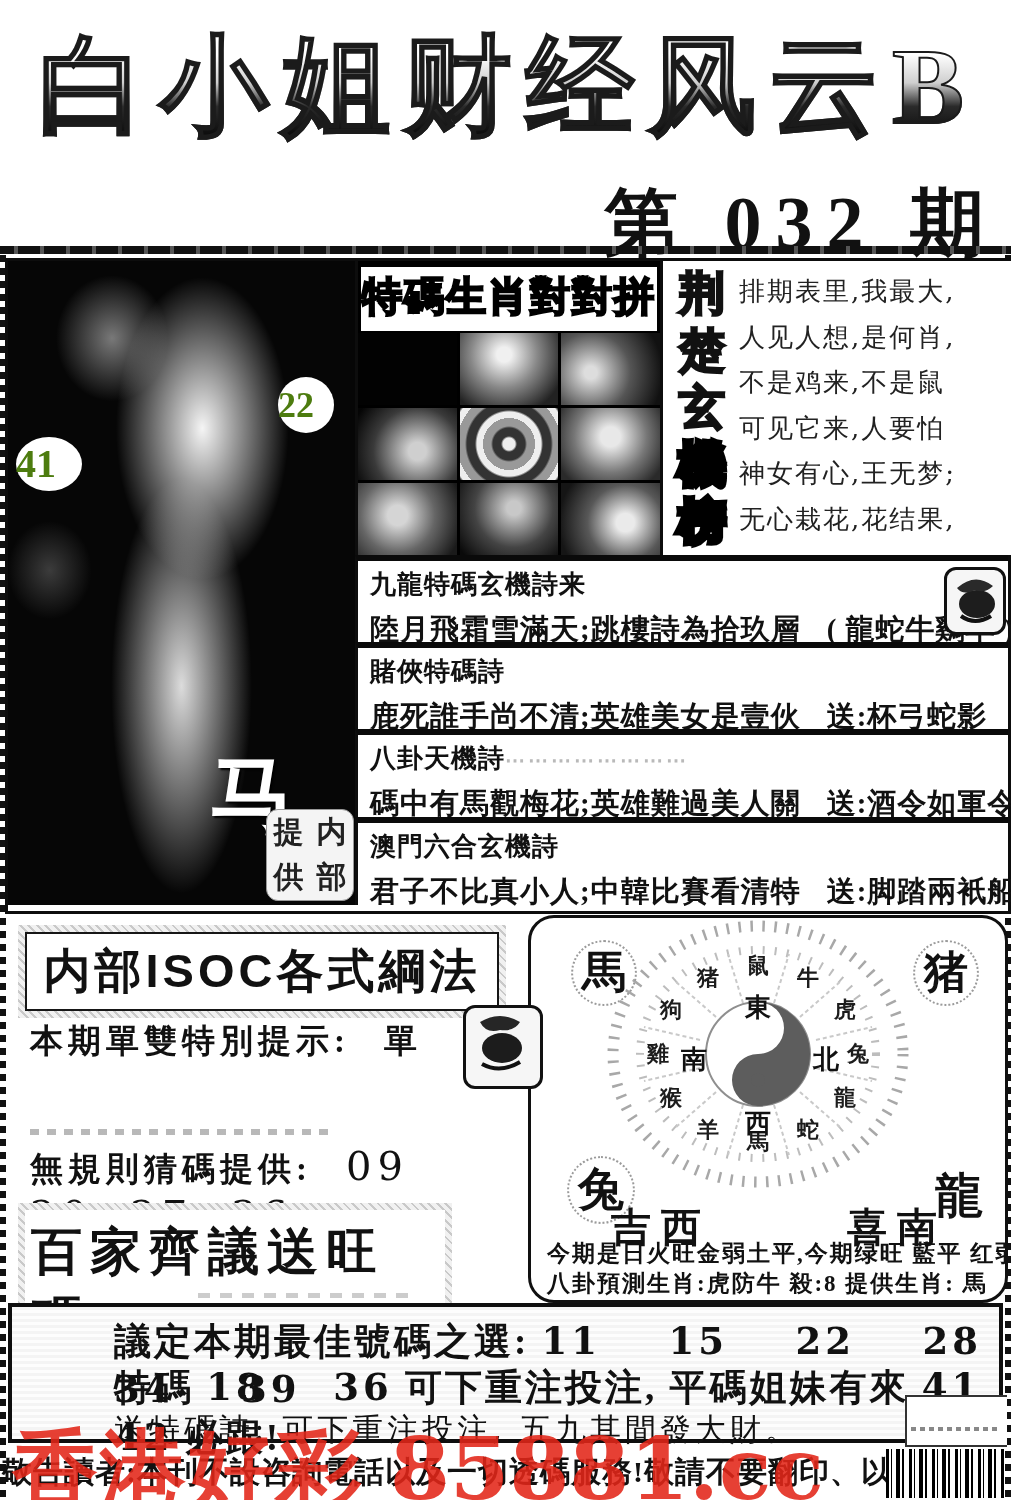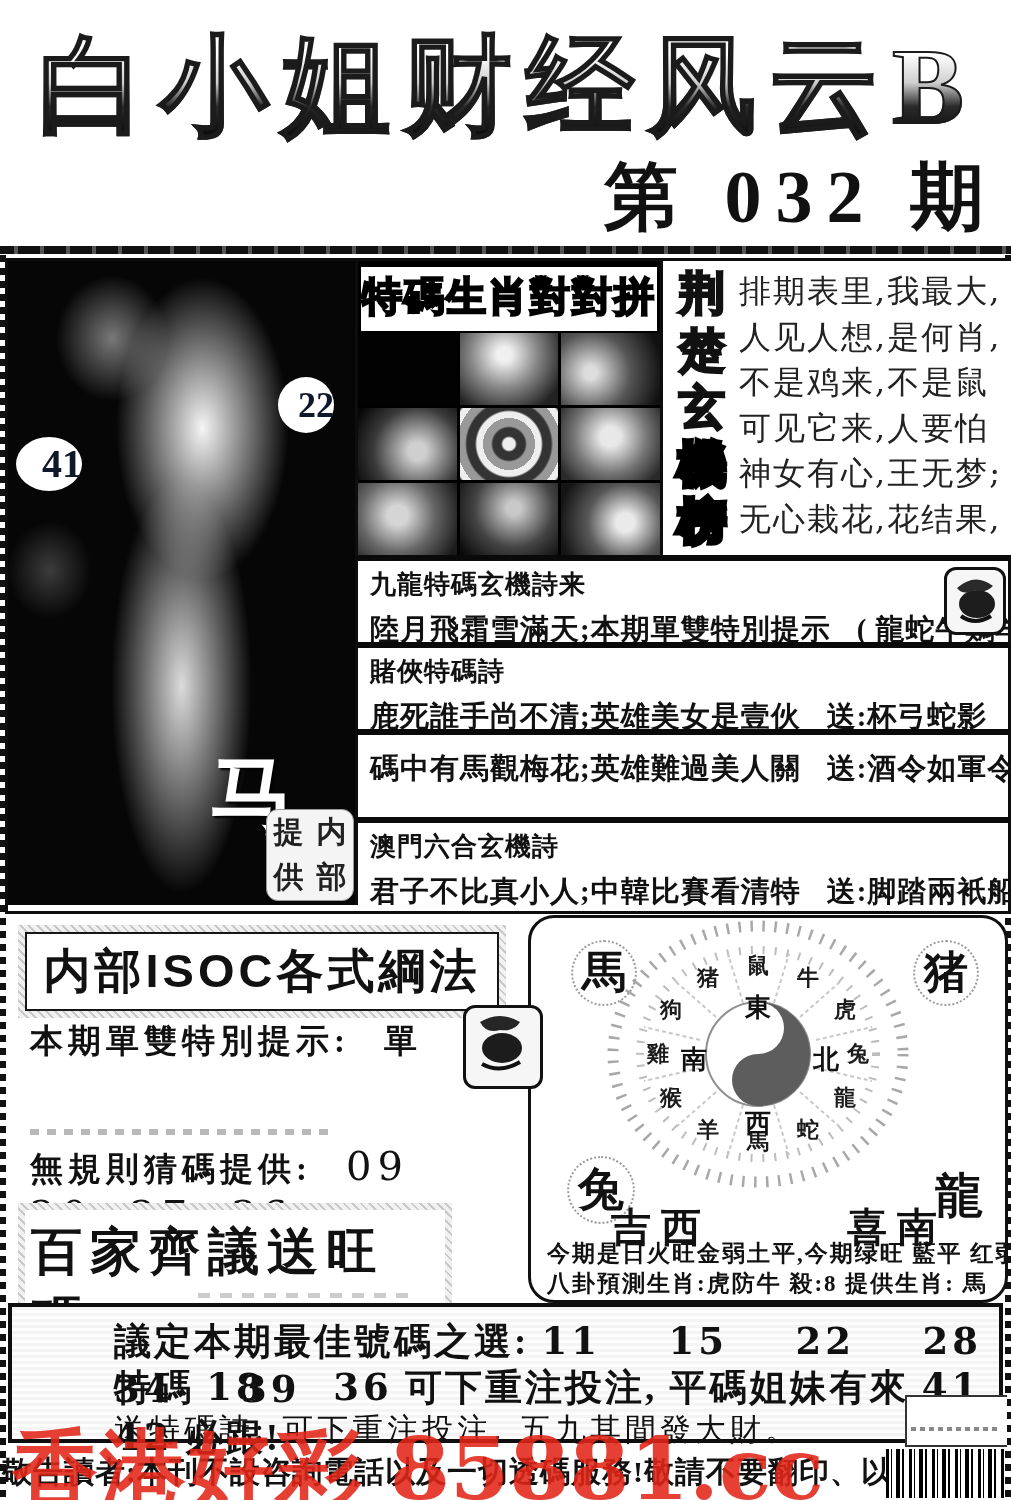--- a/index.html
+++ b/index.html
@@ -7,40 +7,40 @@
        font-family:"Liberation Serif","DejaVu Serif",serif;color:#111;overflow:hidden;}
   .abs{position:absolute;}
   .pre{white-space:pre-wrap;}
 
   
   .title-main{left:18px;top:28px;width:980px;text-align:center;
     font-size:108px;font-weight:bold;letter-spacing:14px;line-height:1.1;
     background:linear-gradient(180deg,#ffffff 22%,#cfcfcf 46%,#2a2a2a 66%,#000 100%);
     -webkit-background-clip:text;background-clip:text;color:transparent;
     -webkit-text-stroke:2px #1b1b1b;white-space:nowrap;}
-  .issue{left:520px;top:148px;width:478px;text-align:right;font-size:74px;font-weight:bold;
+  .issue{left:520px;top:174px;width:478px;text-align:right;font-size:74px;font-weight:bold;
     letter-spacing:14px;font-family:"Liberation Serif",serif;}
   .mast-rule{left:0;top:246px;width:1011px;height:8px;
     background:repeating-linear-gradient(90deg,#111 0 14px,#555 14px 18px,#111 18px 26px);}
 
   
   .edge{top:255px;width:6px;height:1245px;
     background:repeating-linear-gradient(180deg,#111 0 7px,#fff 7px 13px);}
   .edge.l{left:0;} .edge.r{left:1005px;}
 
   
   .upper{left:5px;top:258px;width:1000px;height:650px;border:3px solid #0d0d0d;background:#fff;}
   .photo{left:0;top:0;width:347px;height:644px;overflow:hidden;
     background:
       radial-gradient(ellipse 120px 210px at 56% 26%, rgba(255,255,255,.96), rgba(255,255,255,0) 72%),
       radial-gradient(ellipse 95px 280px at 50% 66%, rgba(238,238,238,.92), rgba(255,255,255,0) 74%),
       radial-gradient(ellipse 80px 90px at 30% 12%, rgba(215,215,215,.55), rgba(0,0,0,0) 70%),
       radial-gradient(ellipse 60px 70px at 12% 48%, rgba(160,160,160,.35), rgba(0,0,0,0) 70%),
       #060606;}
-  .badge{background:#fff;color:#0f172a;border-radius:50%;text-align:right;
+  .badge{background:#fff;color:#4d7c0f;border-radius:50%;text-align:left;
     font-weight:bold;font-family:"Liberation Serif",serif;}
   .badge.b22{left:270px;top:116px;width:56px;height:56px;font-size:36px;line-height:56px;}
   .badge.b41{left:8px;top:176px;width:66px;height:54px;border-radius:50%;font-size:40px;line-height:54px;}
   .horse{left:202px;top:478px;color:#fff;font-size:84px;font-weight:bold;
     font-family:"DejaVu Serif",serif;text-shadow:2px 2px 2px #000;}
   .stamp{left:258px;top:548px;width:86px;height:90px;background:#f4f4f4;border-radius:12px;
     display:grid;grid-template-columns:1fr 1fr;align-items:center;justify-items:center;
     font-size:30px;font-weight:bold;color:#222;border:1px solid #999;}
 
   .puzzle{left:347px;top:0;width:302px;height:294px;border-left:3px solid #0d0d0d;background:#000;}
@@ -60,21 +60,21 @@
   .tile:nth-child(8){background:radial-gradient(circle at 55% 35%,#c8c8c8 10%,#444 55%,#0a0a0a 95%);}
   .tile:nth-child(9){background:radial-gradient(circle at 65% 55%,#eaeaea 12%,#585858 50%,#151515 88%);}
   .tile:nth-child(10){background:#0a0a0a;}
   .tile:nth-child(11){background:radial-gradient(circle at 50% 20%,#bbb 12%,#333 60%);}
   .tile:nth-child(12){background:radial-gradient(circle at 45% 25%,#ddd 14%,#444 60%);}
 
   .jx{left:652px;top:0;width:348px;height:294px;border-left:3px solid #0d0d0d;background:#fff;}
   .jx-col{left:10px;top:6px;width:58px;display:flex;flex-direction:column;gap:4px;align-items:center;}
   .jx-col span{font-size:46px;font-weight:bold;line-height:53px;color:#e9e9e9;-webkit-text-stroke:2.6px #111;}
   .jx-col span.inked{color:#000;-webkit-text-stroke:7px #000;}
-  .jx-poem{left:76px;top:8px;width:266px;font-size:32px;line-height:45.5px;color:#222;
+  .jx-poem{left:76px;top:8px;width:266px;font-size:26px;line-height:45.5px;color:#222;
     font-family:"DejaVu Serif",serif;letter-spacing:2px;}
 
   .prow{left:347px;width:653px;background:#fff;border-top:6px solid #0a0a0a;box-sizing:border-box;
     border-left:3px solid #0d0d0d;padding:6px 10px 0 12px;}
   .prow .pt{font-size:26px;font-weight:bold;letter-spacing:1px;}
   .prow .pl{font-size:29px;font-weight:bold;margin-top:8px;letter-spacing:1px;white-space:nowrap;}
   .prow .gift{margin-left:26px;}
   .fade-tail{color:#b9b9b9;font-size:20px;letter-spacing:3px;}
   .p1{top:294px;height:87px;} .p2{top:381px;height:87px;} .p3{top:468px;height:88px;} .p4{top:556px;height:88px;}
 
@@ -196,34 +196,35 @@
       <div>人见人想,是何肖,</div>
       <div>不是鸡来,不是鼠</div>
       <div>可见它来,人要怕</div>
       <div>神女有心,王无梦;</div>
       <div>无心栽花,花结果,</div>
     </div>
   </div>
 
   <div class="abs prow p1">
     <div class="pt">九龍特碼玄機詩来</div>
-    <div class="pl pre"><span>陸月飛霜雪滿天;本期單雙特別提示</span><span class="gift">( 龍蛇牛鷄羊 )</span></div>
+    <div class="pl pre"><span>陸月飛霜雪滿天;跳樓詩為拾玖層</span><span class="gift">( 龍蛇牛鷄羊 )</span></div>
     <div class="seal seal-p1">
       <svg width="56" height="62" viewBox="0 0 56 62">
           <ellipse cx="30" cy="34" rx="18" ry="14" fill="#1d1d1d"></ellipse>
           <path d="M10 18 Q28 2 46 16 Q38 24 28 20 Q16 26 10 18Z" fill="#2a2a2a"></path>
           <path d="M14 46 Q28 56 44 46" stroke="#111" stroke-width="4" fill="none"></path>
         </svg>
     </div>
   </div>
   <div class="abs prow p2">
     <div class="pt">賭俠特碼詩</div>
     <div class="pl"><span>鹿死誰手尚不清;英雄美女是壹伙</span><span class="gift">送:杯弓蛇影</span></div>
   </div>
   <div class="abs prow p3">
+    <div class="pt"><span>八卦天機詩</span><span class="fade-tail">⋯⋯⋯⋯⋯⋯⋯⋯</span></div>
     <div class="pl"><span>碼中有馬觀梅花;英雄難過美人關</span><span class="gift">送:酒令如軍令</span></div>
   </div>
   <div class="abs prow p4">
     <div class="pt">澳門六合玄機詩</div>
     <div class="pl"><span>君子不比真小人;中韓比賽看清特</span><span class="gift">送:脚踏兩衹船</span></div>
   </div>
 </div>
 
 <div class="abs midl">
   <div class="abs isoc-hd speck">

